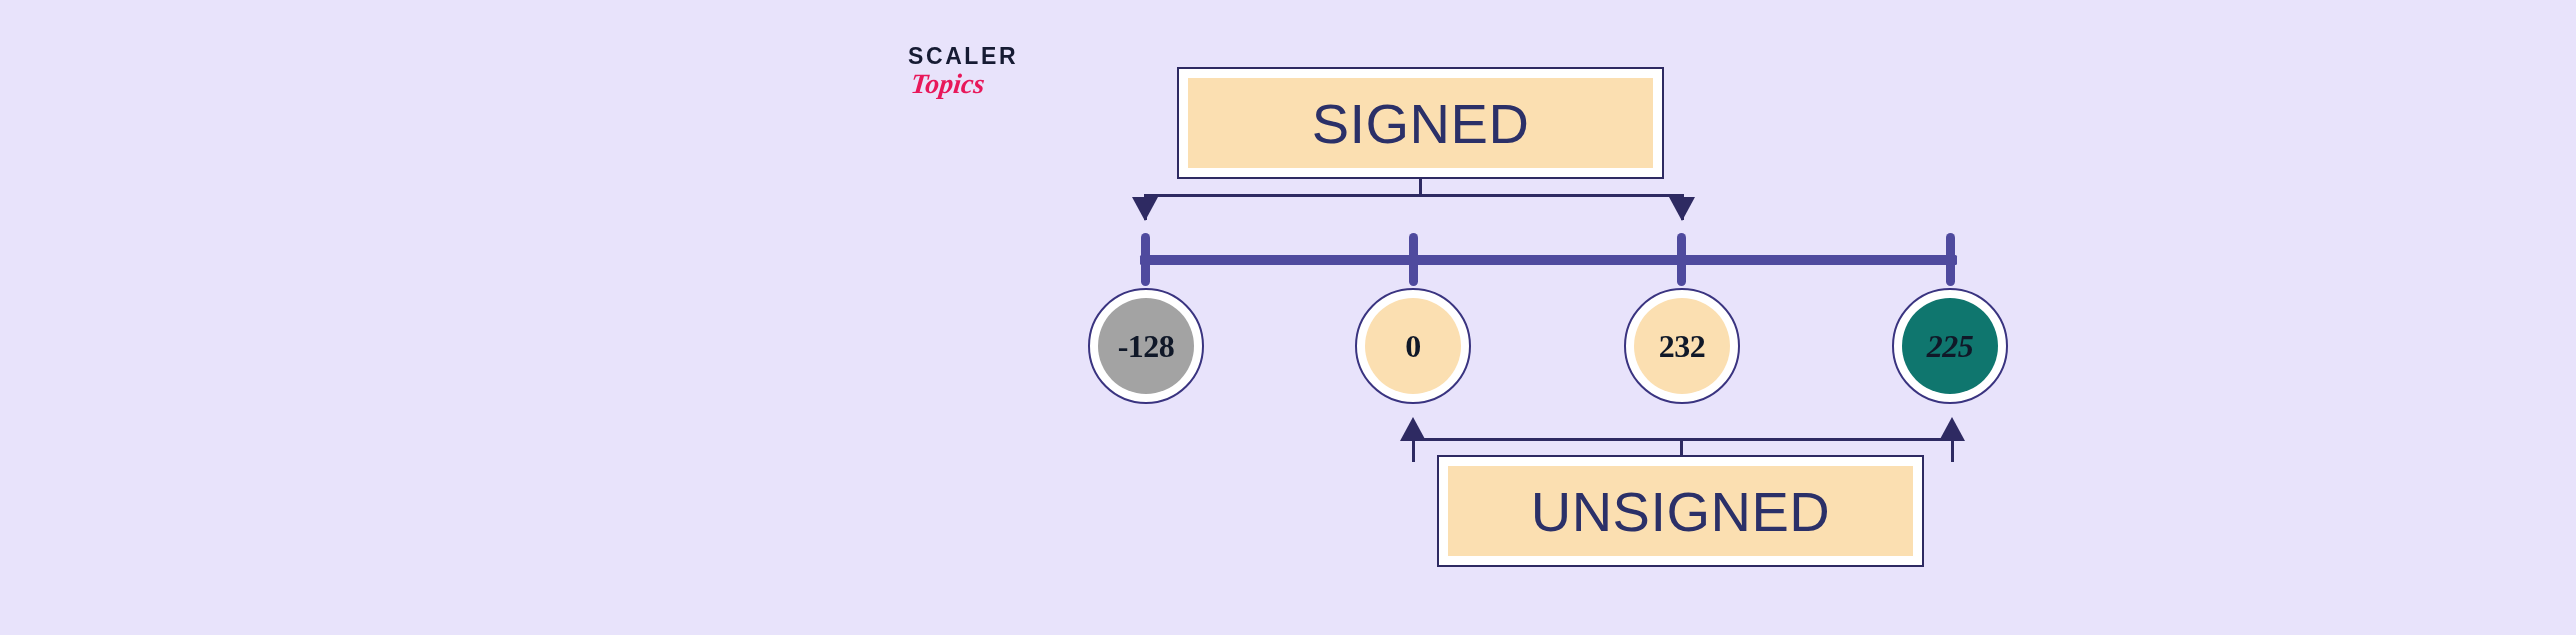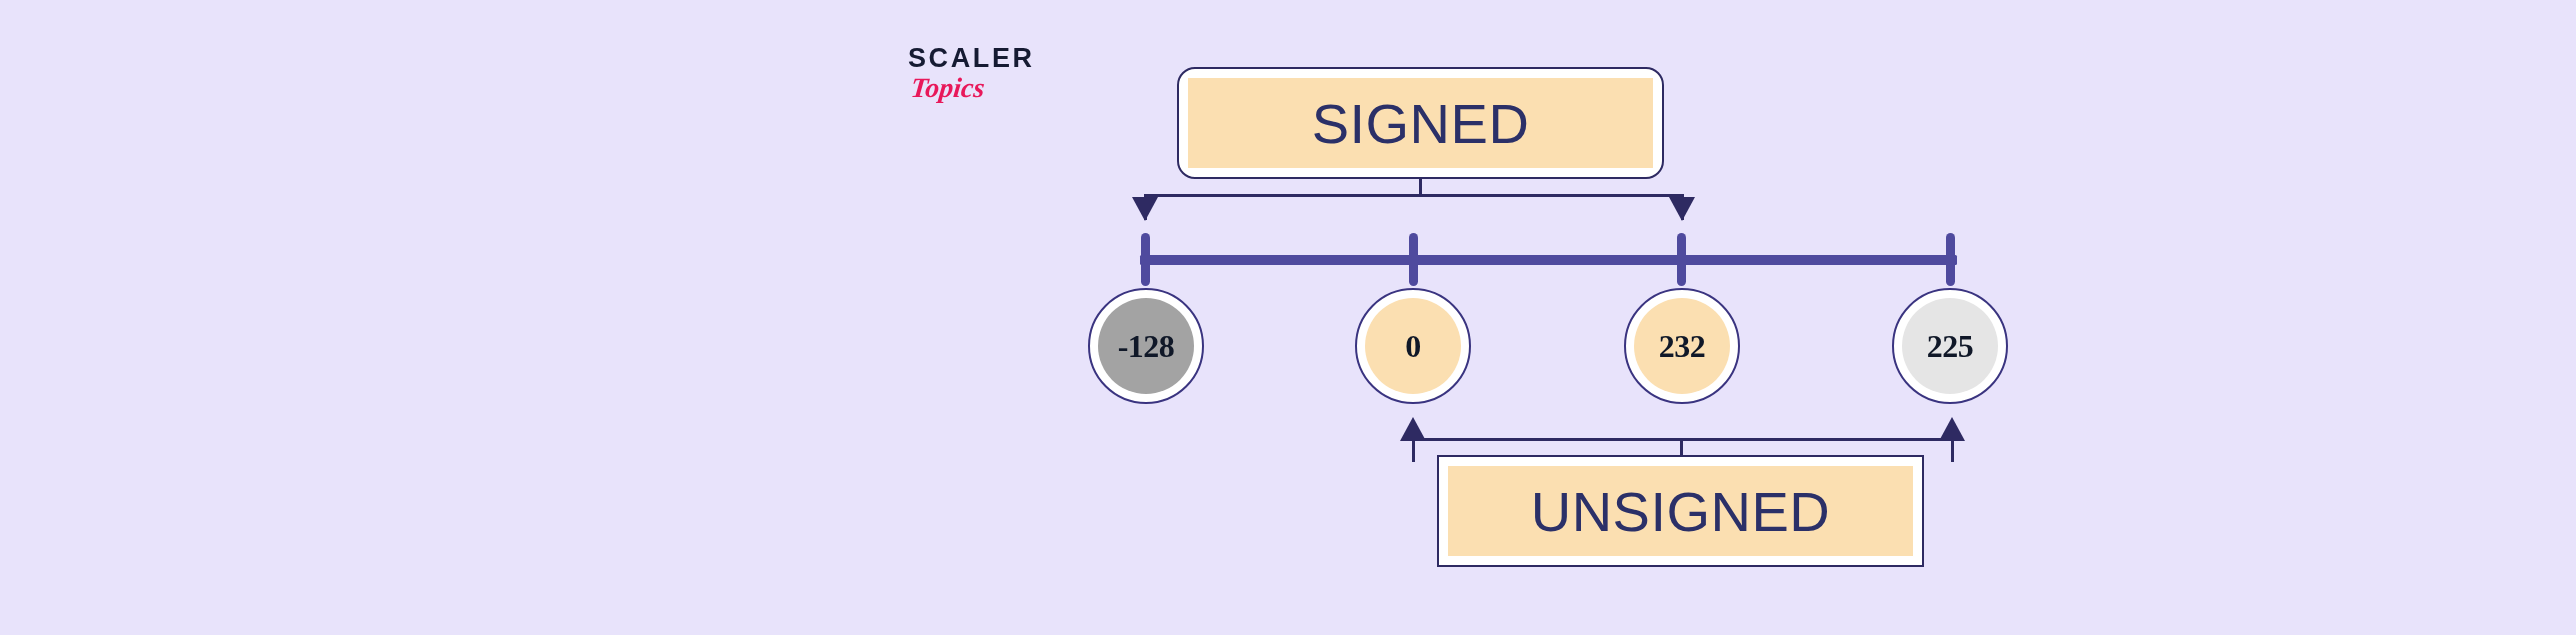--- a/index.html
+++ b/index.html
@@ -21,21 +21,21 @@
   #logo {
     position: absolute;
     left: 908px;
     top: 45px;
     width: 165px;
     height: 82px;
   }
   #logo-scaler {
     font-family: "Liberation Sans", sans-serif;
     font-weight: bold;
-    font-size: 27px;
+    font-size: 23px;
     letter-spacing: 2.6px;
     color: #161b33;
     line-height: 1;
   }
   #logo-topics {
     font-family: "Liberation Serif", serif;
     font-style: italic;
     font-weight: bold;
     font-size: 28px;
     color: #E8185A;
@@ -169,21 +169,21 @@
 </head>
 <body>
 
 <div id="canvas" style="background: rgb(232, 227, 251);">
 
   <div id="logo">
     <div id="logo-scaler" style="color: rgb(22, 27, 51);">SCALER</div>
     <div id="logo-topics" style="color: rgb(232, 24, 90);">Topics</div>
   </div>
 
-  <div id="signed-box" class="label-box" style="border-color: rgb(46, 42, 98); border-radius: 18px;">
+  <div id="signed-box" class="label-box" style="border-color: rgb(46, 42, 98);">
     <div class="label-box-inner" style="background: rgb(251, 223, 177);">
       <span class="label-box-text" style="color: rgb(43, 48, 104);">SIGNED</span>
     </div>
   </div>
 
   <div class="thin-v" style="left: 1419px; top: 179px; height: 17.5px; background: rgb(46, 42, 98);"></div>
 
   <div class="thin-h" style="left: 1144px; top: 194px; width: 540px; background: rgb(46, 42, 98);"></div>
 
   <div class="thin-v" style="left: 1144px; top: 194px; height: 26px; background: rgb(46, 42, 98);"></div>
@@ -211,21 +211,21 @@
     </div>
   </div>
 
   <div class="value-circle" style="left: 1624px; border-color: rgb(58, 52, 128);">
     <div class="value-circle-inner" style="background: rgb(251, 223, 177);">
       <span class="value-circle-text" style="color: rgb(16, 24, 40);">232</span>
     </div>
   </div>
 
   <div class="value-circle" style="left: 1892px; border-color: rgb(58, 52, 128);">
-    <div class="value-circle-inner" style="background: #e5e5e5;">
+    <div class="value-circle-inner" style="background: #0f766e; font-style: italic;">
       <span class="value-circle-text" style="color: rgb(16, 24, 40);">225</span>
     </div>
   </div>
 
   <div class="arrow-up" style="left: 1400px; top: 417px; border-bottom-color: rgb(46, 42, 98);"></div>
   <div class="thin-v" style="left: 1412px; top: 438px; height: 24px; background: rgb(46, 42, 98);"></div>
 
   <div class="arrow-up" style="left: 1939px; top: 417px; border-bottom-color: rgb(46, 42, 98);"></div>
   <div class="thin-v" style="left: 1951px; top: 438px; height: 24px; background: rgb(46, 42, 98);"></div>
 

